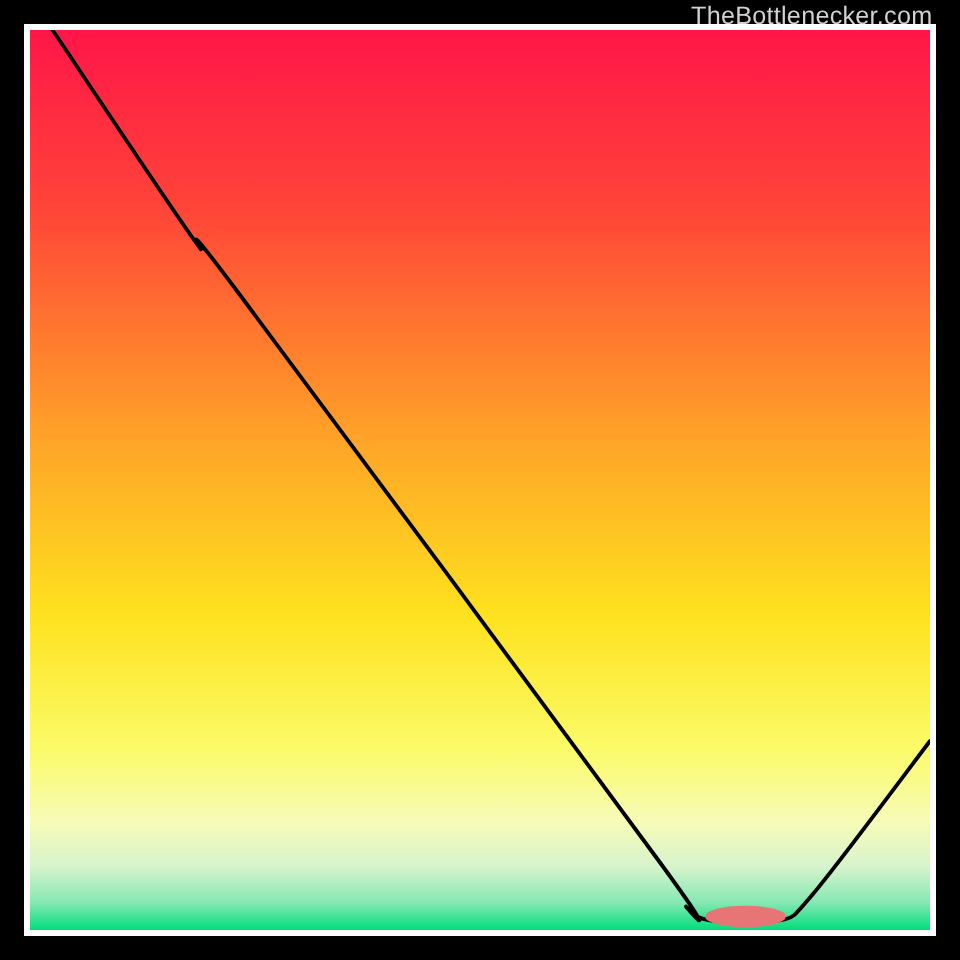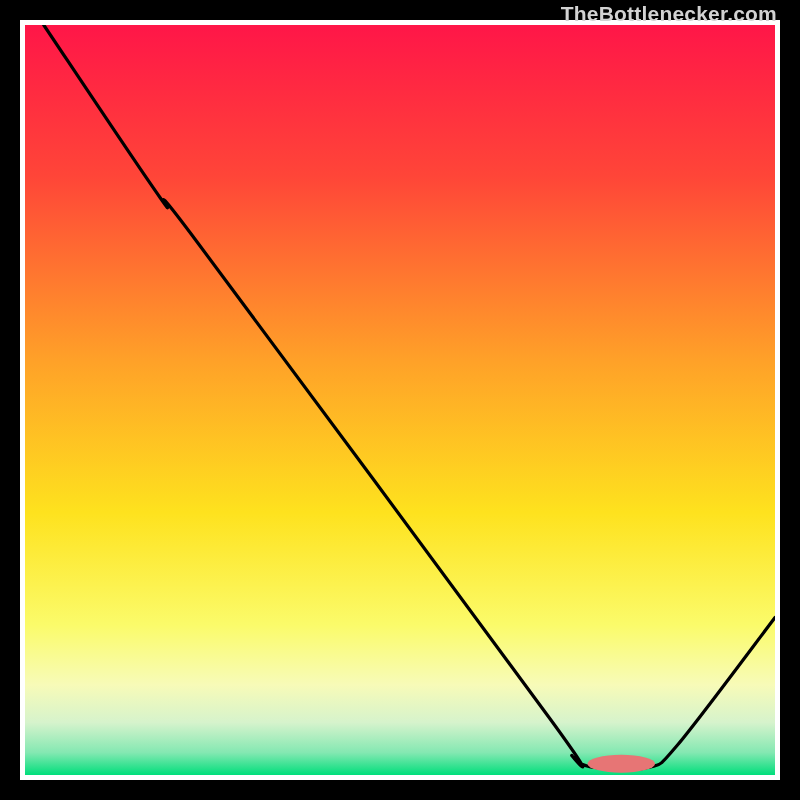--- a/index.html
+++ b/index.html
@@ -25,21 +25,21 @@
     top: 5px;
     width: 750px;
     height: 750px;
   }
   .watermark {
     position: absolute;
     top: -18px;
     right: 3px;
     color: #d2d2d2;
     font-size: 21px;
-    font-weight: 700;
+    font-weight: 400;
     letter-spacing: 0.2px;
   }
   svg { display: block; }
 </style>
 </head>
 <body>
 
 <div class="frame">
   <div class="watermark">TheBottlenecker.com</div>
 

